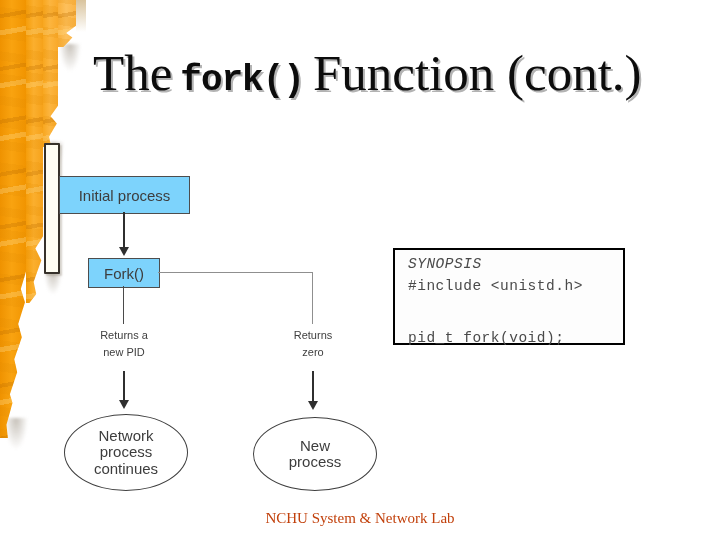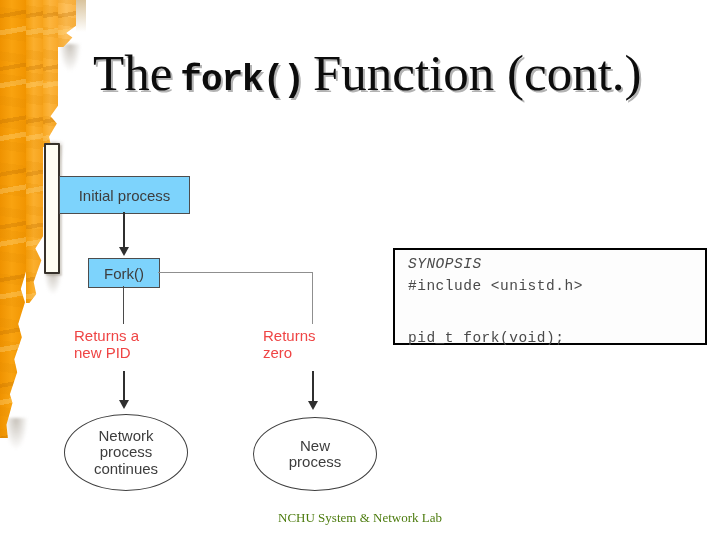--- a/index.html
+++ b/index.html
@@ -47,40 +47,40 @@
   
   .dg-box{position:absolute;border:1.4px solid #4d4d4d;background:#7dd3fc;color:#3d3d3d;
       font-size:15px;display:flex;align-items:center;justify-content:center;}
   .box-initial{left:59px;top:176px;width:129px;height:36px;}
   .box-fork{left:88px;top:258px;width:70px;height:28px;}
   .line{position:absolute;background:#8f8f8f;}
   .line.dark{background:#2f2f2f;}
   .line.mid{background:#4a4a4a;}
   .ah{position:absolute;width:0;height:0;border-left:5px solid transparent;
       border-right:5px solid transparent;border-top:9px solid #2f2f2f;}
-  .dg-label{position:absolute;width:100px;color:#ef4444;
-      font-size:15px;line-height:17px;}
+  .dg-label{position:absolute;width:100px;text-align:center;color:#404040;
+      font-size:11px;line-height:17px;}
   .ellipse{position:absolute;border:1.4px solid #3f3f3f;border-radius:50%;background:#fff;
       color:#3d3d3d;font-size:15px;line-height:16.5px;display:flex;flex-direction:column;
       align-items:center;justify-content:center;text-align:center;}
   .el-left{left:64px;top:414px;width:122px;height:75px;}
   .el-right{left:253px;top:417px;width:122px;height:72px;}
 
   
-  .synopsis{position:absolute;left:393px;top:248px;width:314px;height:97px;
+  .synopsis{position:absolute;left:393px;top:248px;width:232px;height:97px;
       border:2.5px solid #000;background:#fdfdfd;box-sizing:border-box;}
   .syn-line{position:absolute;left:13px;font-family:"Liberation Mono",monospace;
       font-size:14.5px;letter-spacing:.5px;color:#4a4a4a;white-space:pre;}
   .syn-1{top:6px;font-style:italic;}
   .syn-2{top:28px;}
   .syn-3{top:68px;margin-top:12px;}
 
   
   .footer{position:absolute;left:0;top:510px;width:100%;text-align:center;
-      font-family:"Liberation Serif",serif;font-size:13px;color:#4d7c0f;}
+      font-family:"Liberation Serif",serif;font-size:15px;color:#c2410c;}
 </style>
 </head>
 <body>
 
 <div class="slide">
 
   <div class="ornament">
     <div class="shadow sh1"></div>
     <div class="shadow sh2"></div>
     <div class="shadow sh3"></div>

